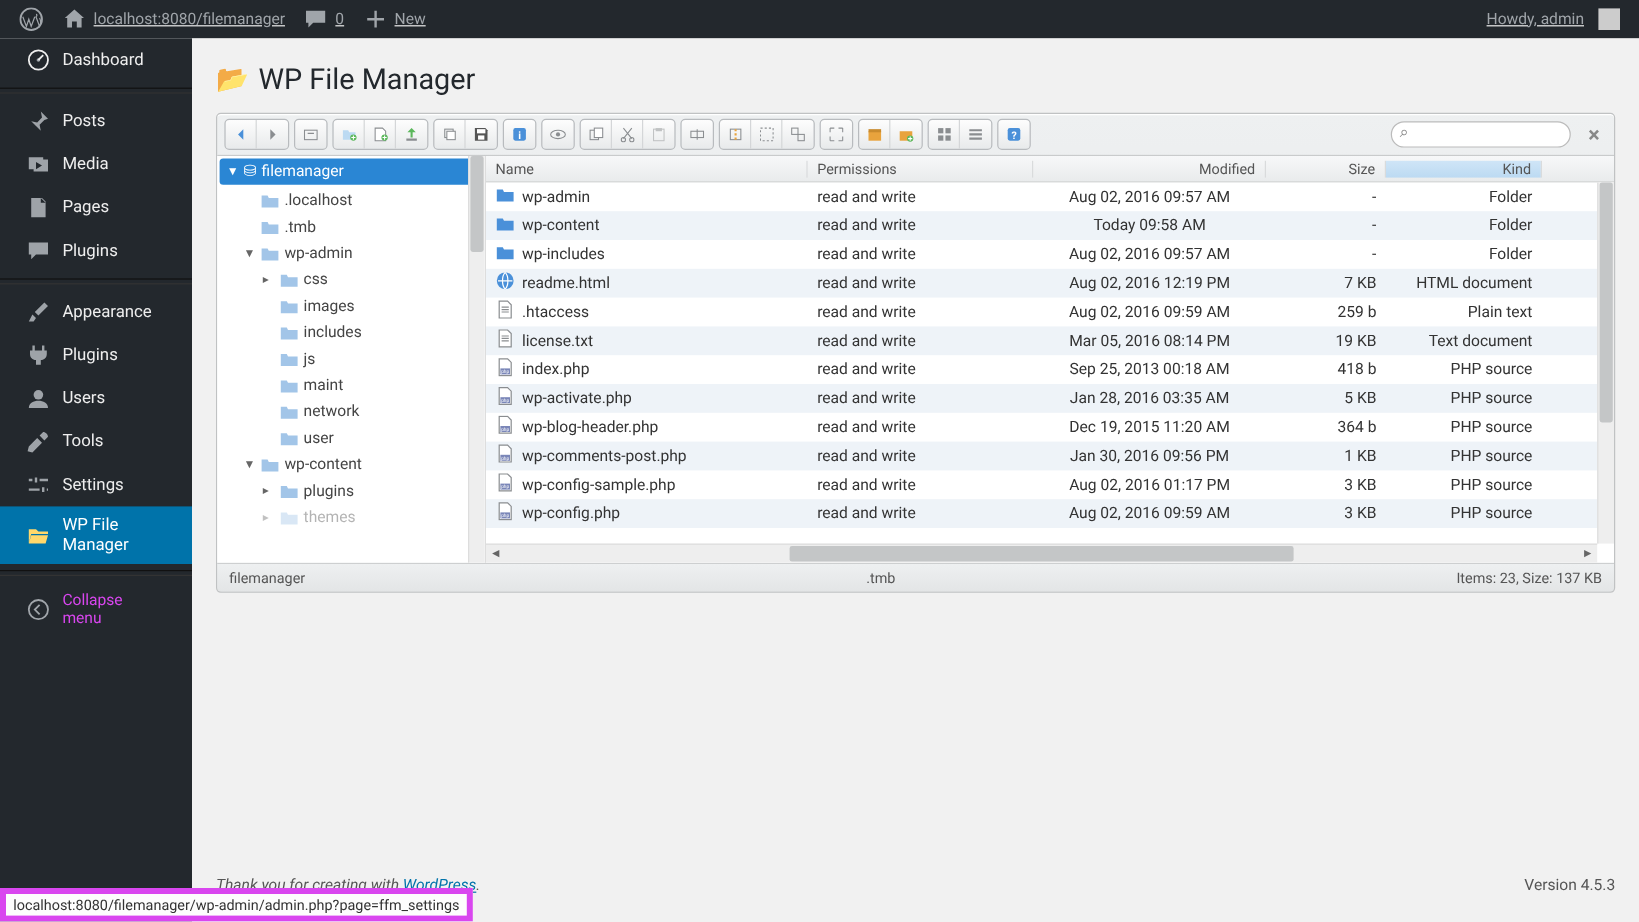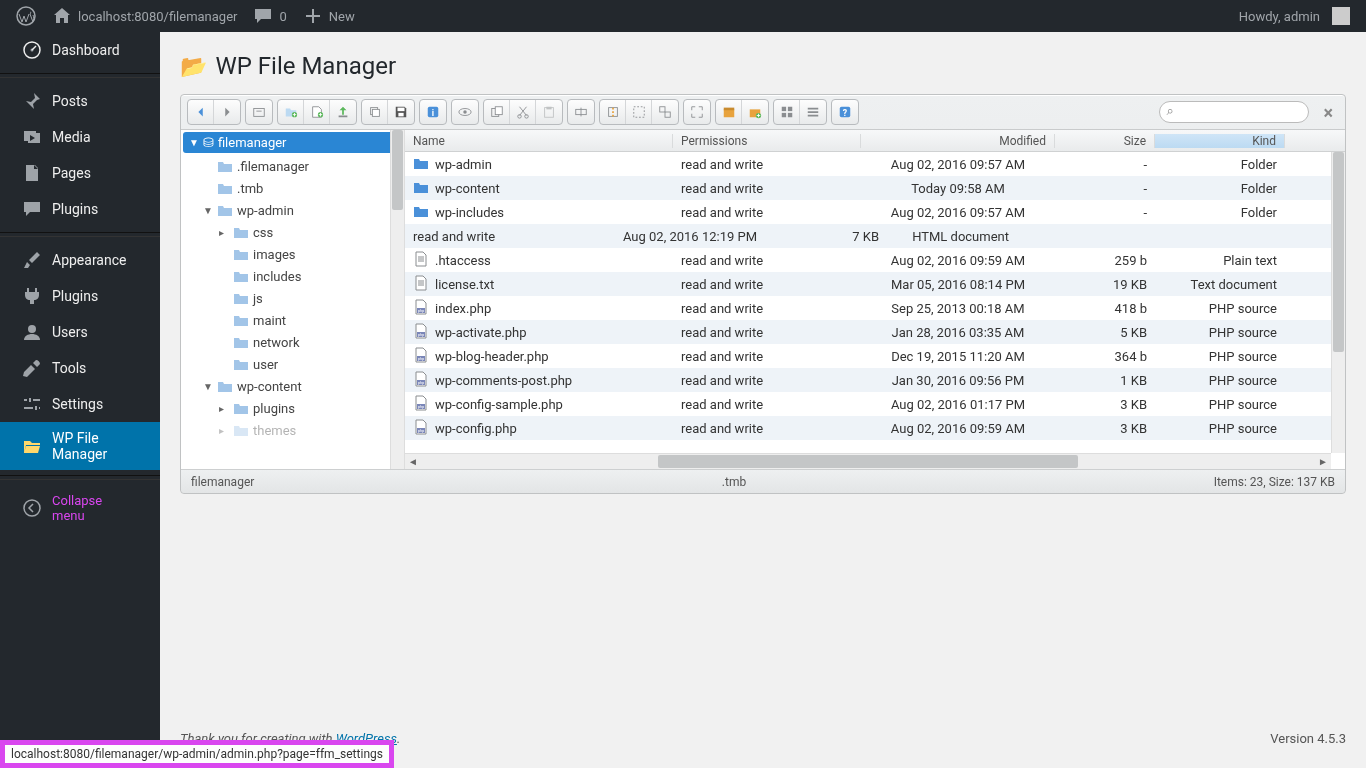--- a/index.html
+++ b/index.html
@@ -1,20 +1,20 @@
 <!DOCTYPE html>
 <html><head>
 <meta charset="utf-8">
 <style>
 * { margin: 0; padding: 0; box-sizing: border-box; font-family: -apple-system, BlinkMacSystemFont, "Segoe UI", Roboto, sans-serif; }
 body { width: 1366px; height: 768px; overflow: hidden; background: #f1f1f1; position: relative; }
 
 
 .admin-bar { height: 32px; background: #23282d; color: #eee; display: flex; align-items: center; padding: 0 8px; font-size: 13px; justify-content: space-between; }
-.admin-bar-left, .admin-bar-right { display: flex; align-items: flex-end; gap: 0; }
+.admin-bar-left, .admin-bar-right { display: flex; align-items: flex-end; gap: 0; text-decoration: underline; }
 .admin-bar-item { display: flex; align-items: center; gap: 6px; padding: 0 8px; height: 32px; cursor: pointer; color: #a0a5aa; }
 .admin-bar-item svg { width: 20px; height: 20px; fill: #a0a5aa; }
 .avatar { width: 18px; height: 18px; background: #ccc; margin-left: 6px; }
 
 
 .sidebar { position: absolute; left: 0; top: 32px; bottom: 0; width: 160px; background: #23282d; color: #eee; font-size: 14px; }
 .sidebar-item { display: flex; align-items: center; gap: 10px; padding: 8px 22px; cursor: pointer; color: #eee; }
 .sidebar-item.active { background: #0073aa; color: #fff; position: relative; }
 .sidebar-item.active::after { content: ""; position: absolute; right: -8px; top: 50%; transform: translateY(-50%); border: 8px solid transparent; border-right-color: #f1f1f1; }
 .sidebar-separator { height: 5px; border-top: 1px solid #111; border-bottom: 1px solid #333; margin: 5px 0; display:block; }
@@ -427,21 +427,21 @@
             <div class="tree-row root">
               <span class="tree-arrow">▼</span>
               <span>⛁</span> 
               <span>filemanager</span>
             </div>
             <div class="tree-row ind1">
               <span class="tree-arrow"></span>
               <svg class="file-icon" viewBox="0 0 16 16">
                 <path d="M1 4h5l1 2h8v8H1z" fill="#a2c5e8"></path>
               </svg>
-              <span>.filemanager</span>
+              <span>.localhost</span>
             </div>
             <div class="tree-row ind1">
               <span class="tree-arrow"></span>
               <svg class="file-icon" viewBox="0 0 16 16">
                 <path d="M1 4h5l1 2h8v8H1z" fill="#a2c5e8"></path>
               </svg>
               <span>.tmb</span>
             </div>
             <div class="tree-row ind1">
               <span class="tree-arrow">▼</span>
@@ -565,20 +565,27 @@
                     <path d="M1 4h5l1 2h8v8H1z" fill="#4a90d9"></path>
                   </svg></span>
                 <span>wp-includes</span>
               </div>
               <div class="fm-cell cell-perm">read and write</div>
               <div class="fm-cell cell-mod">Aug 02, 2016 09:57 AM</div>
               <div class="fm-cell cell-size">-</div>
               <div class="fm-cell cell-kind">Folder</div>
             </div>
             <div class="fm-row">
+              <div class="fm-cell cell-name">
+                <span><svg class="file-icon" viewBox="0 0 16 16">
+                    <circle cx="8" cy="8" r="7" fill="#4a90d9"></circle>
+                    <path d="M2 8h12M8 1c3 3 3 11 0 14M8 1c-3 3-3 11 0 14" stroke="#fff" fill="none"></path>
+                  </svg></span>
+                <span>readme.html</span>
+              </div>
               <div class="fm-cell cell-perm">read and write</div>
               <div class="fm-cell cell-mod">Aug 02, 2016 12:19 PM</div>
               <div class="fm-cell cell-size">7 KB</div>
               <div class="fm-cell cell-kind">HTML document</div>
             </div>
             <div class="fm-row">
               <div class="fm-cell cell-name">
                 <span><svg class="file-icon" viewBox="0 0 16 16">
                     <path d="M3 1h7l3 3v11H3z" fill="#fff" stroke="#8a8d90"></path>
                     <path d="M5 6h6M5 8h6M5 10h6" stroke="#8a8d90"></path>

